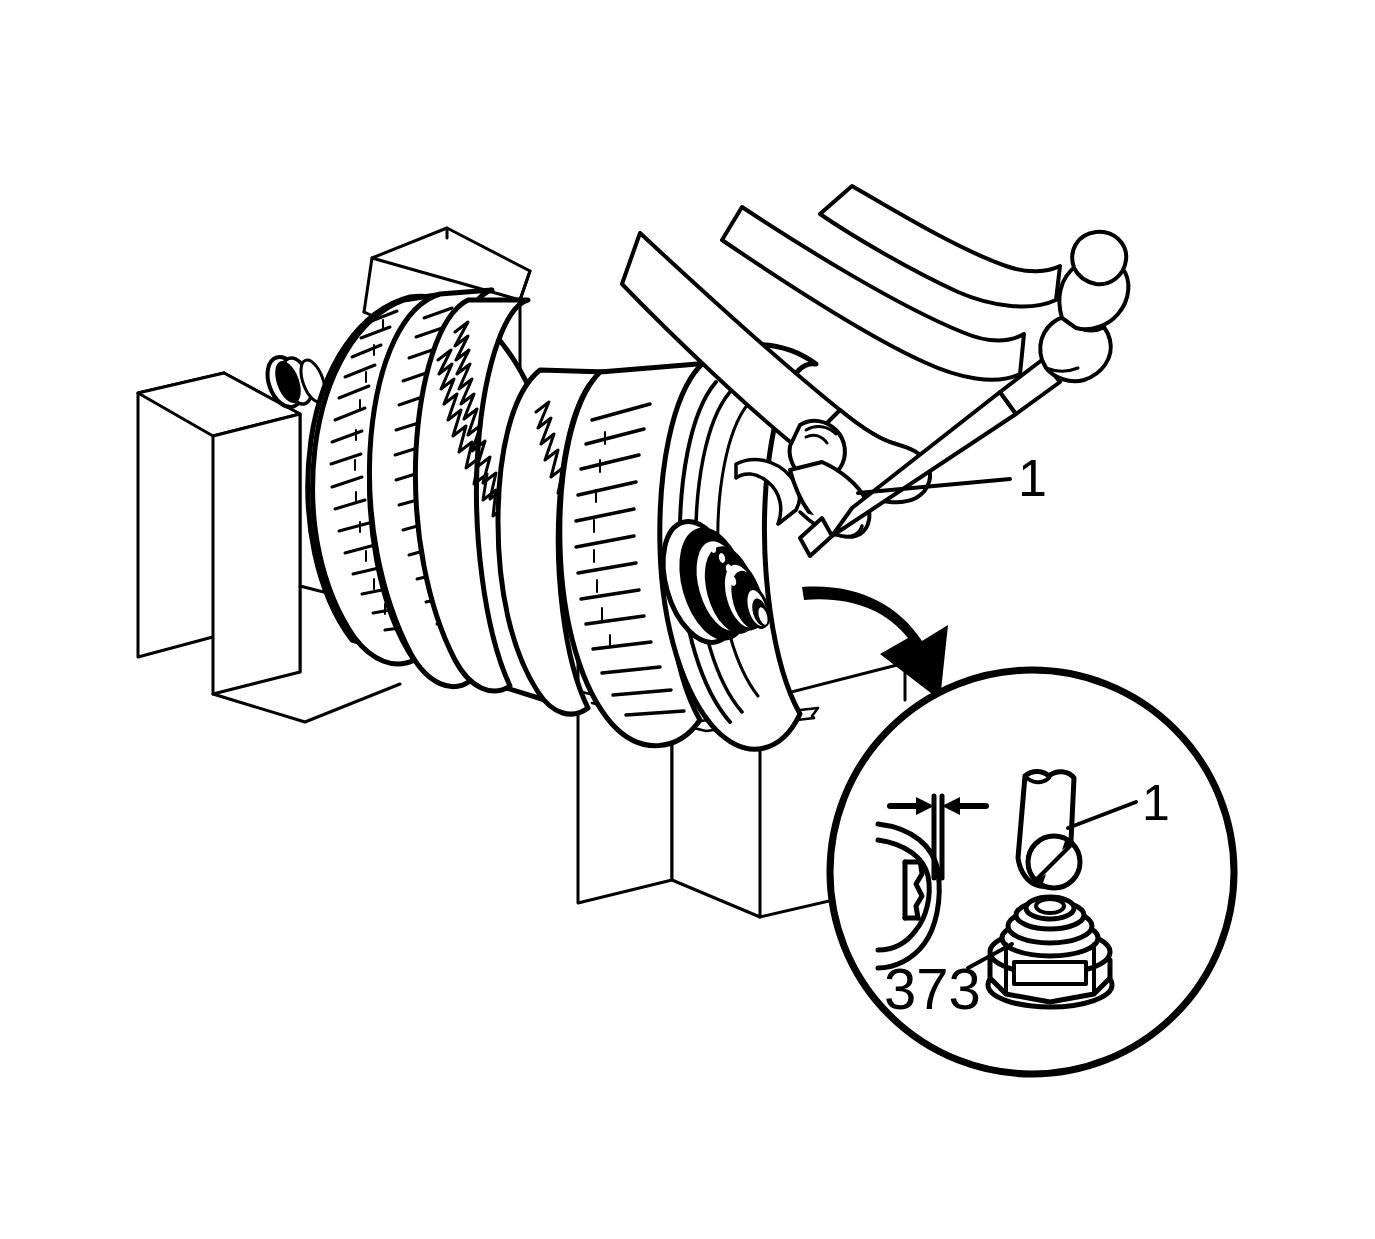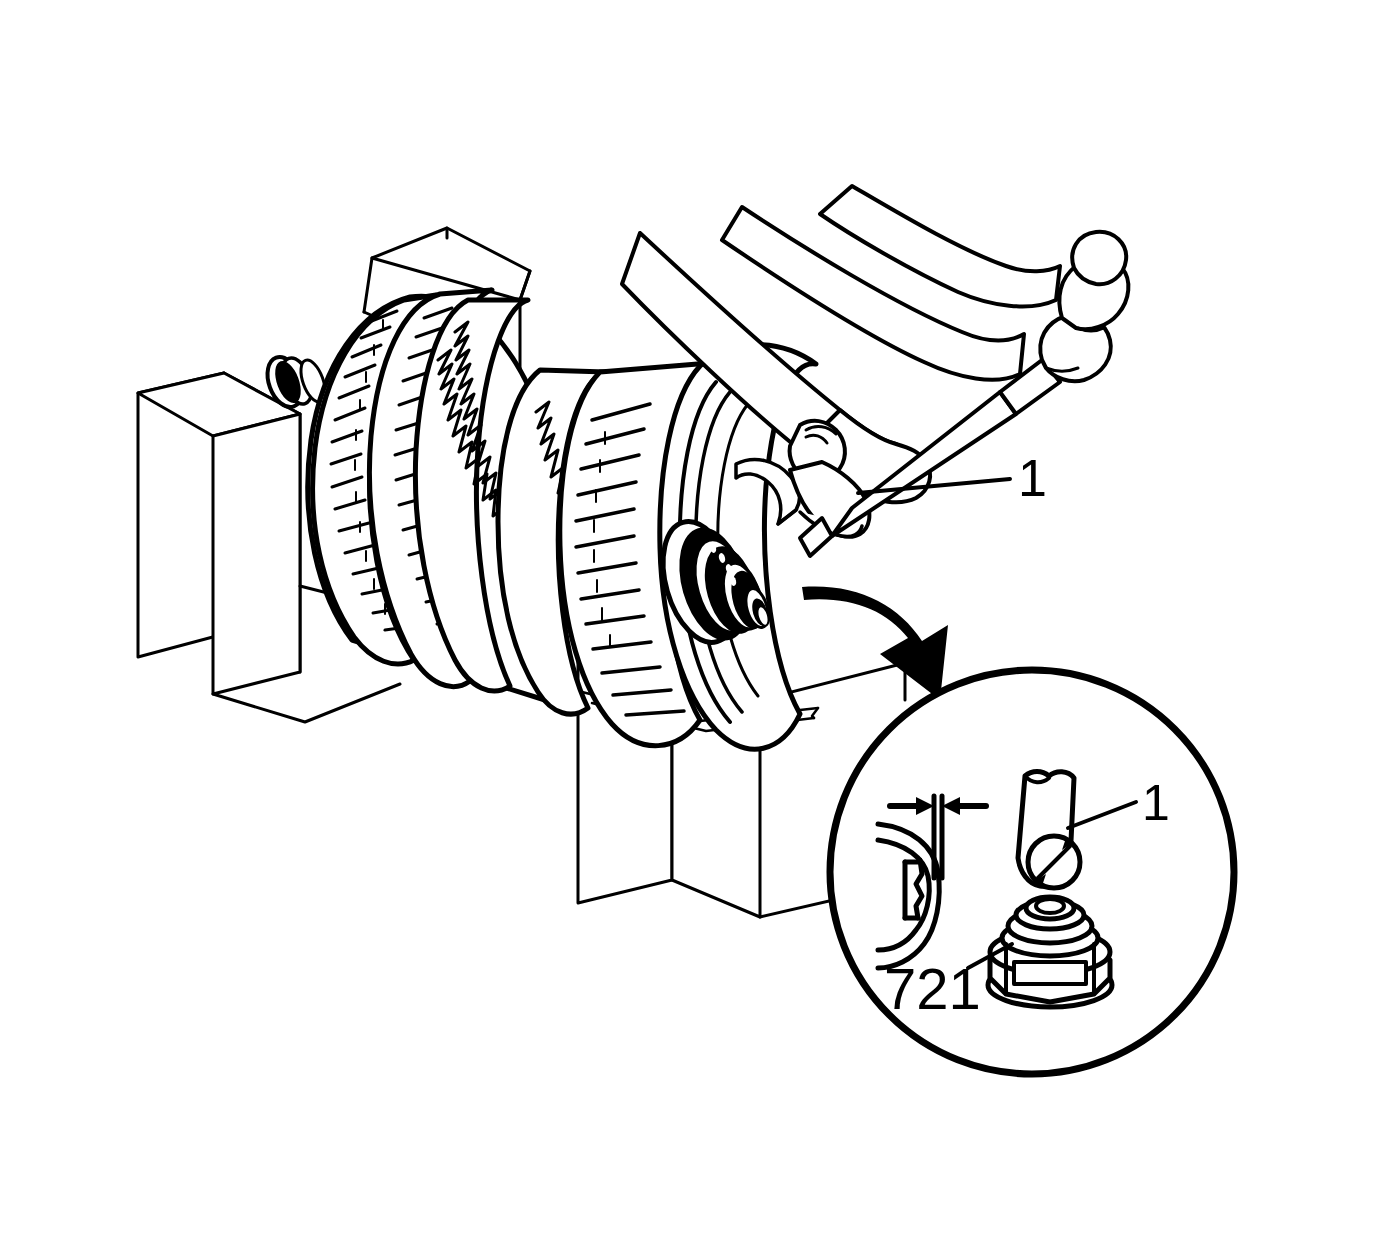--- a/index.html
+++ b/index.html
@@ -379,15 +379,15 @@
 
       <line class="ln lw4" x1="968" y1="968" x2="1012" y2="944"></line>
     </g>
 
   </svg>
 
   <div class="callout-num" id="callout-main-label">1</div>
 
   <div class="callout-num" id="detail-callout-label">1</div>
 
-  <div class="callout-num" id="part-number-721">721</div>
+  <div class="callout-num" id="part-number-721">373</div>
 
 </div>
 
 </body></html>

